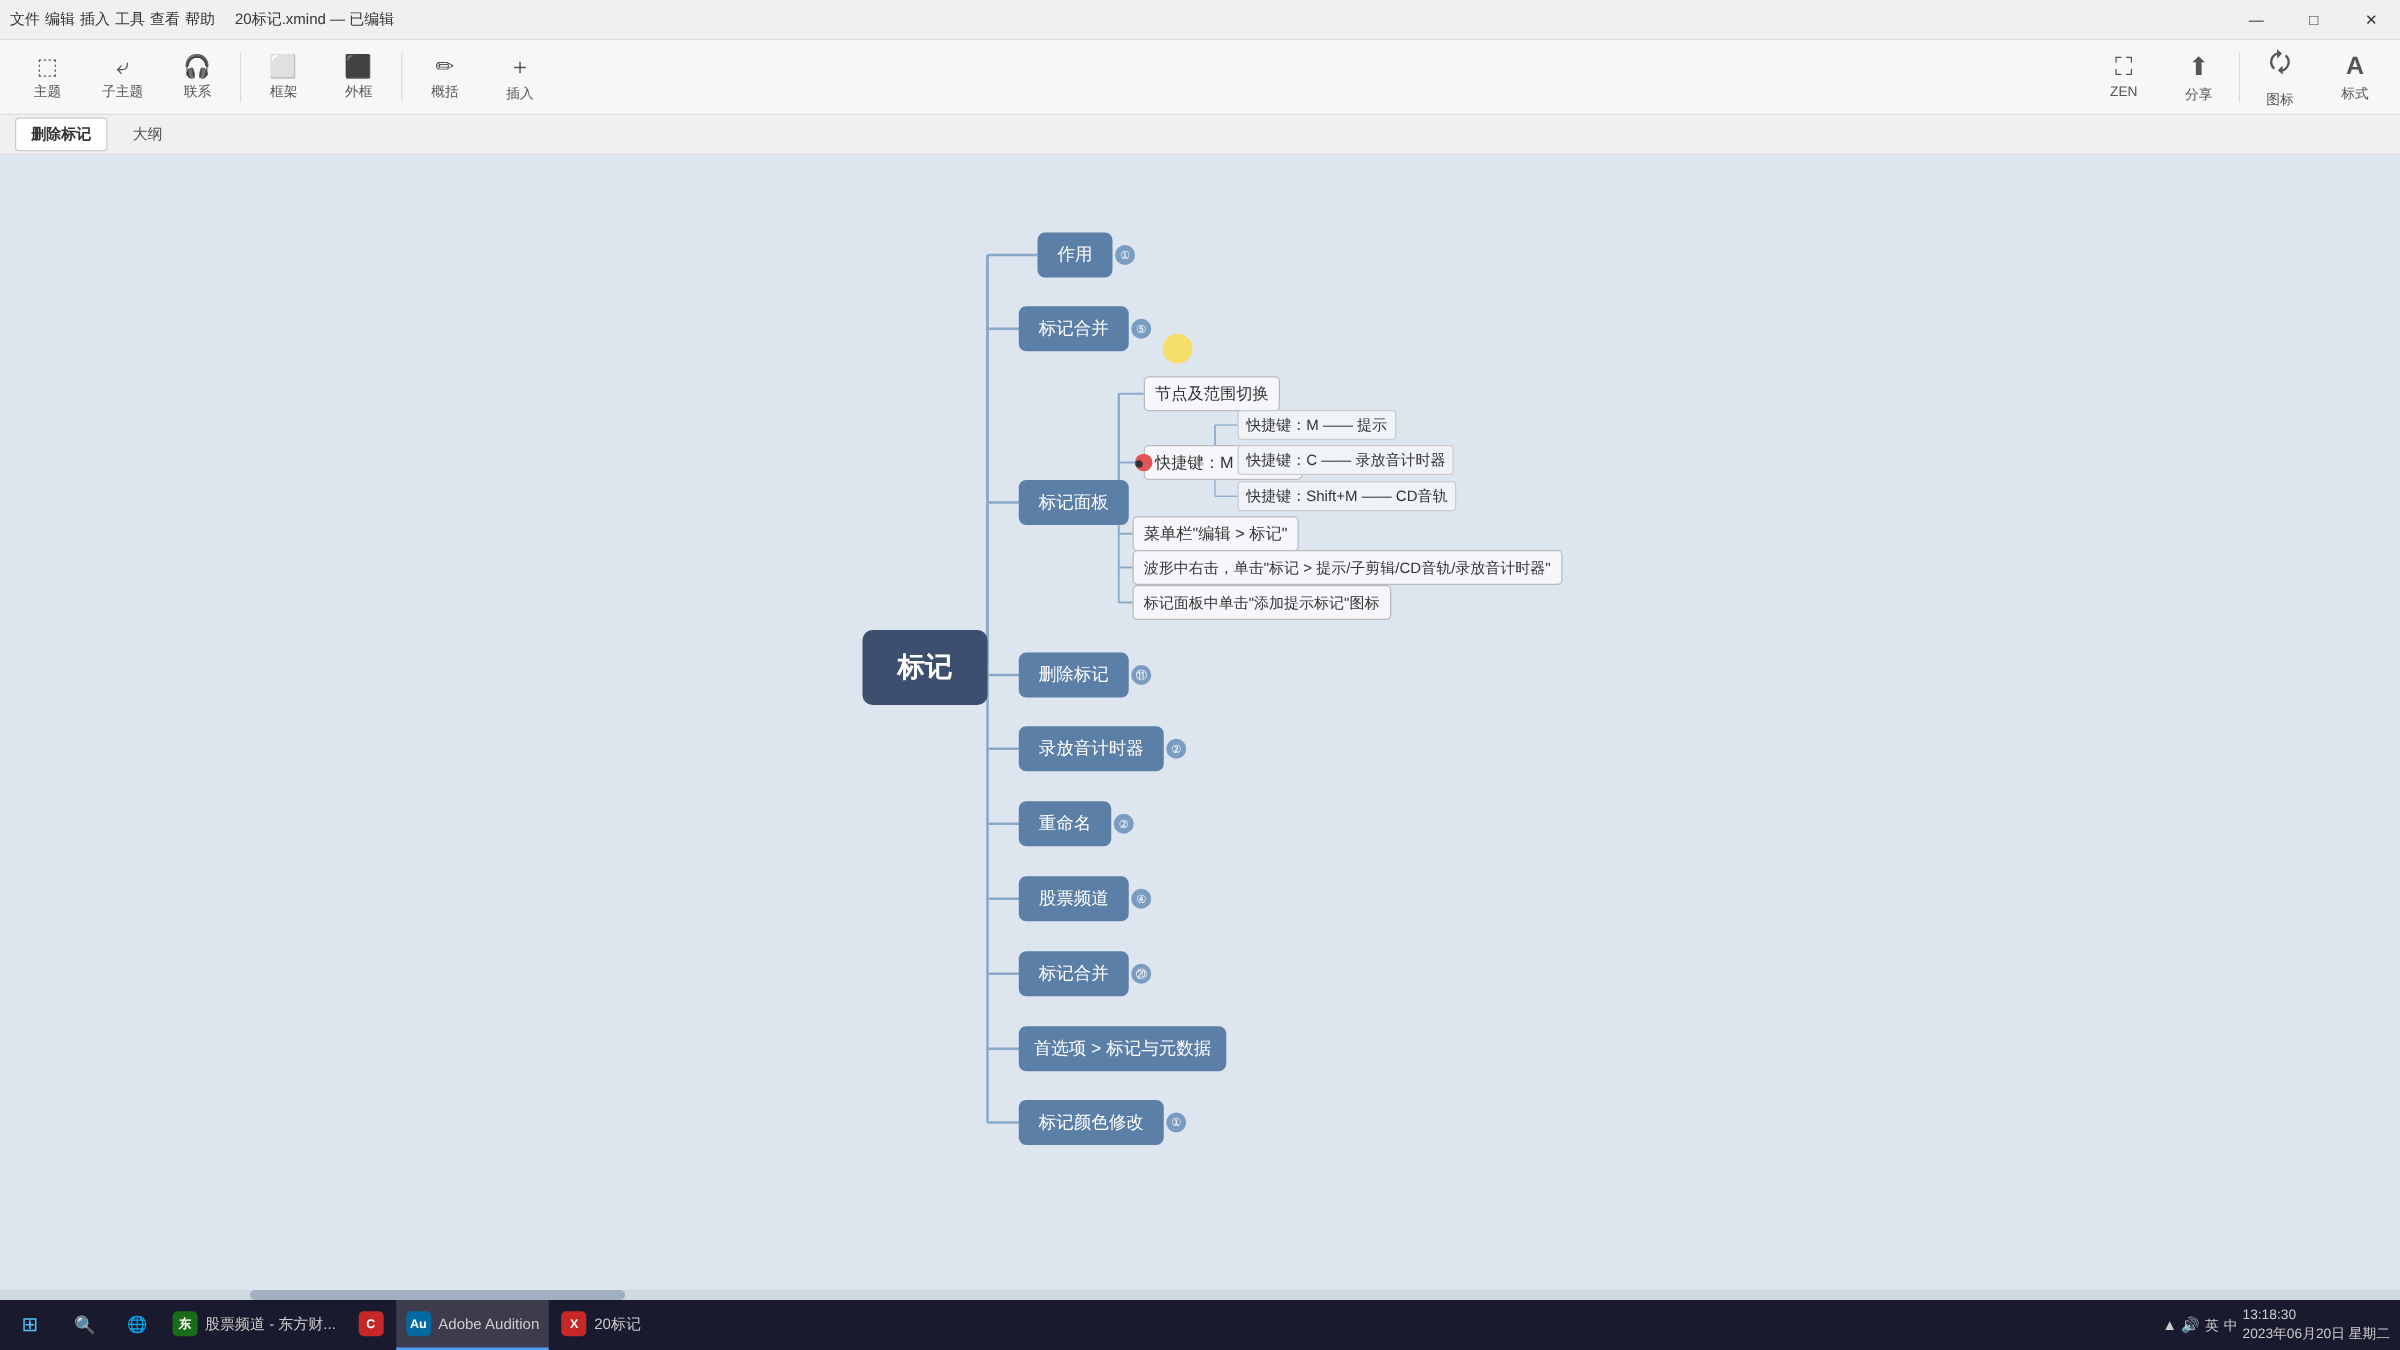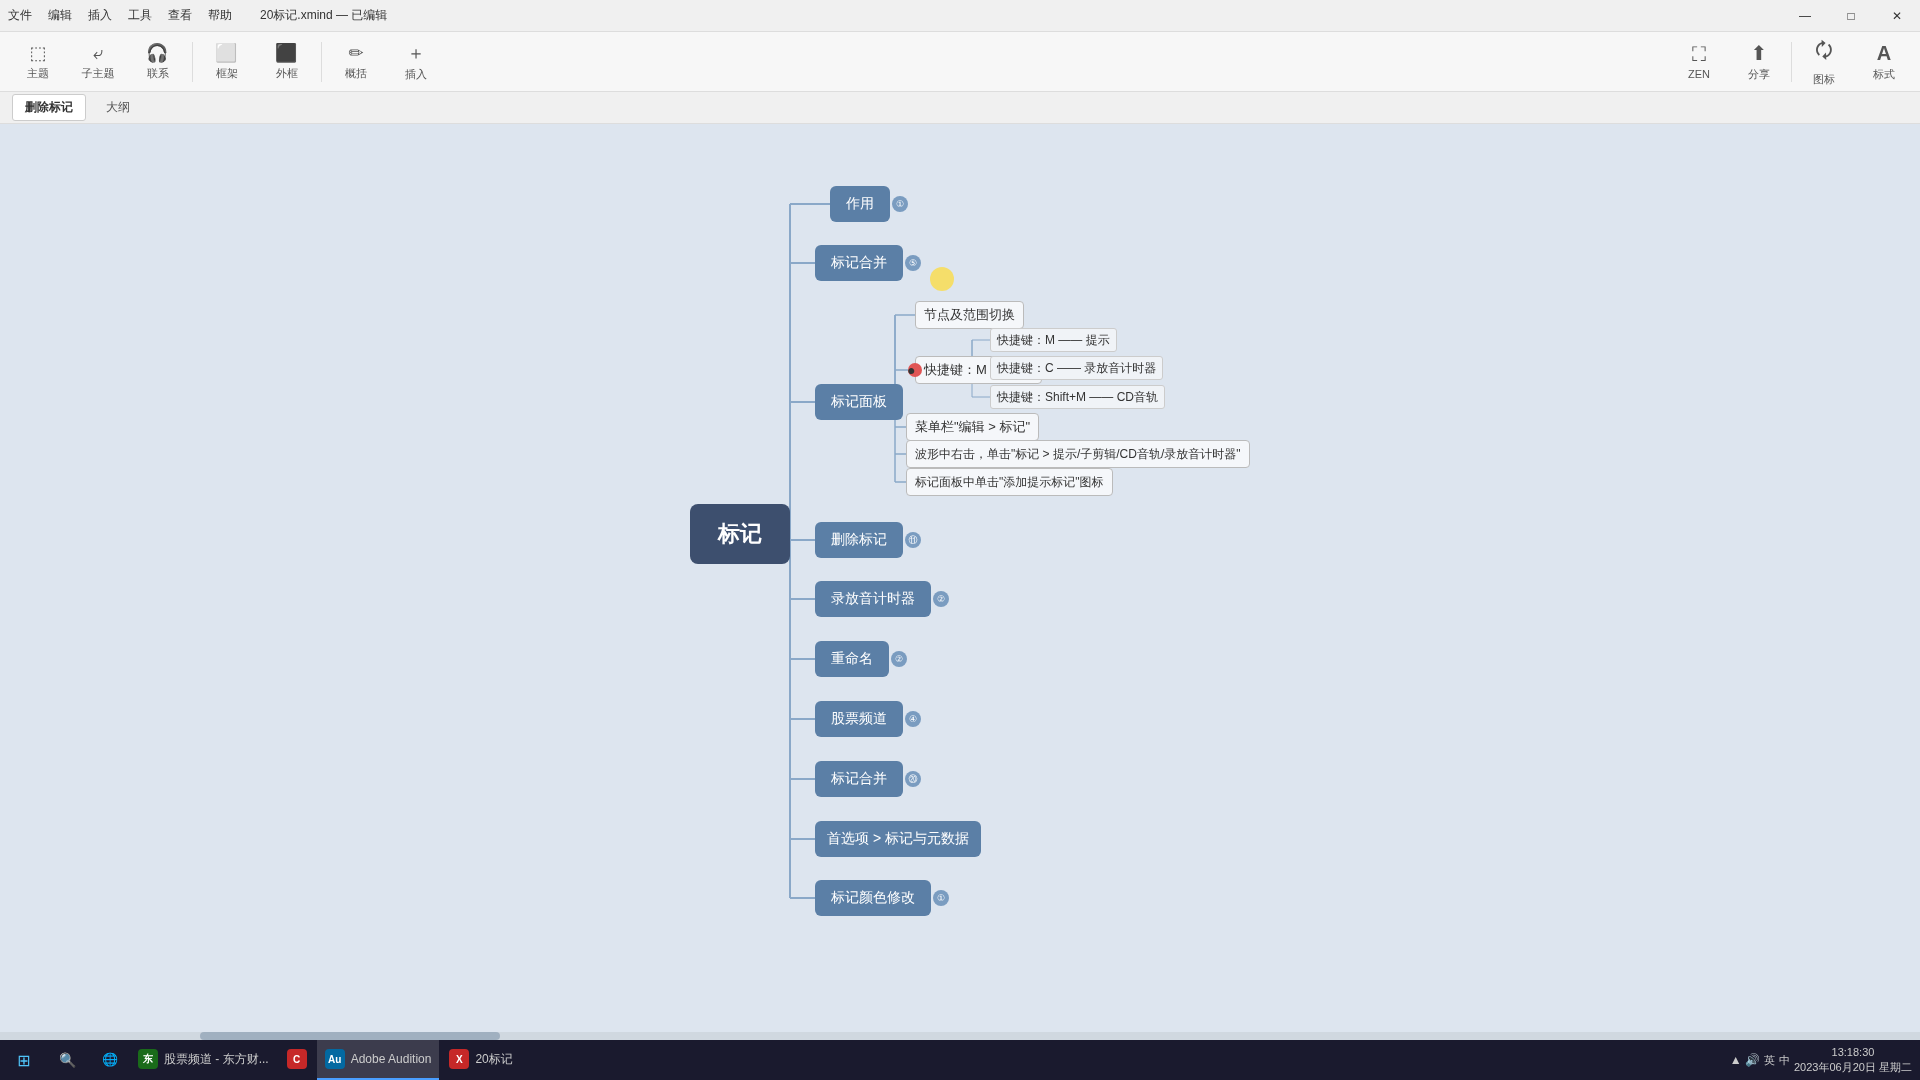--- a/index.html
+++ b/index.html
@@ -19,21 +19,21 @@
       display: flex;
       align-items: center;
       padding: 0 8px;
       font-size: 12px;
       color: #333;
       border-bottom: 1px solid #ddd;
       position: relative;
     }
     .title-bar-menu {
       display: flex;
-      gap: 16px;
+      gap: 4px;
       align-items: flex-start;
     }
     .title-bar-menu span {
       cursor: pointer;
       font-size: 12px;
       color: #333;
     }
     .title-bar-filename {
       margin-left: 12px;
       color: #555;
@@ -353,21 +353,21 @@
     .taskbar-right {
       margin-left: auto;
       display: flex;
       align-items: center;
       gap: 4px;
       padding-right: 8px;
       color: #ccc;
       font-size: 11px;
     }
     .taskbar-clock {
-      text-align: center;
+      text-align: left;
       line-height: 1.4;
     }
 
     .node-wrapper {
       position: absolute;
     }
   </style>
 </head>
 <body>
 

